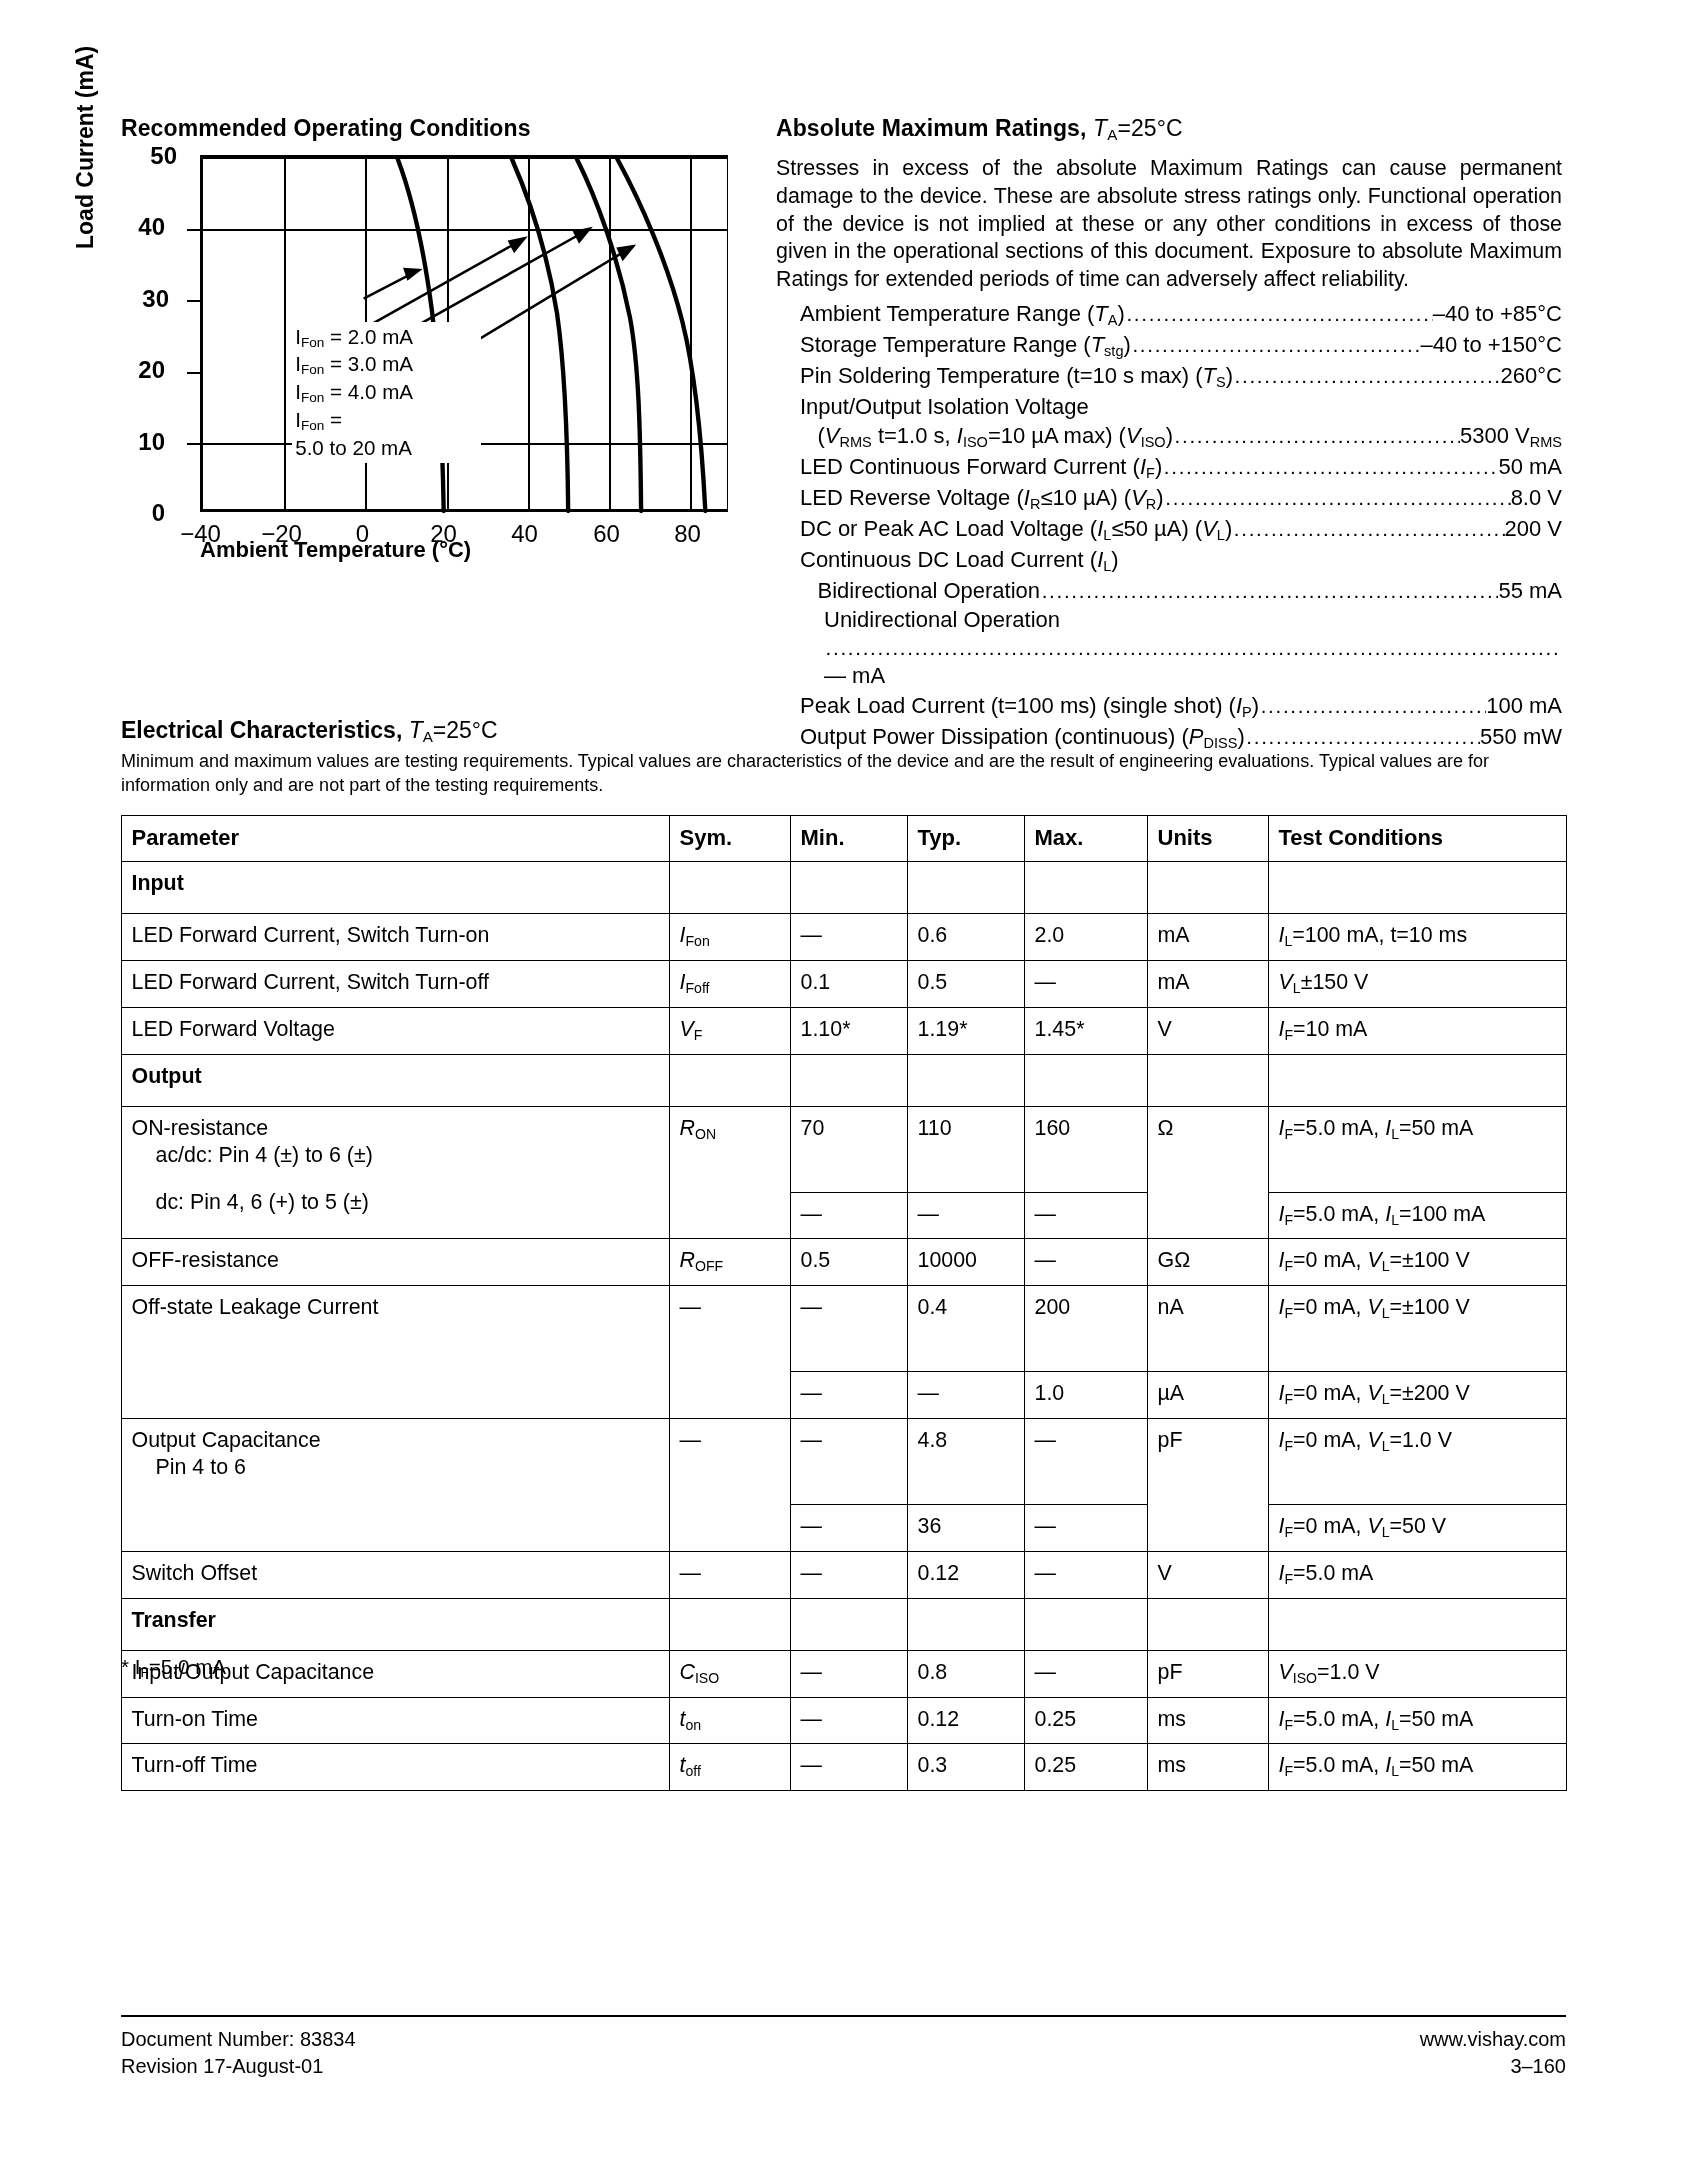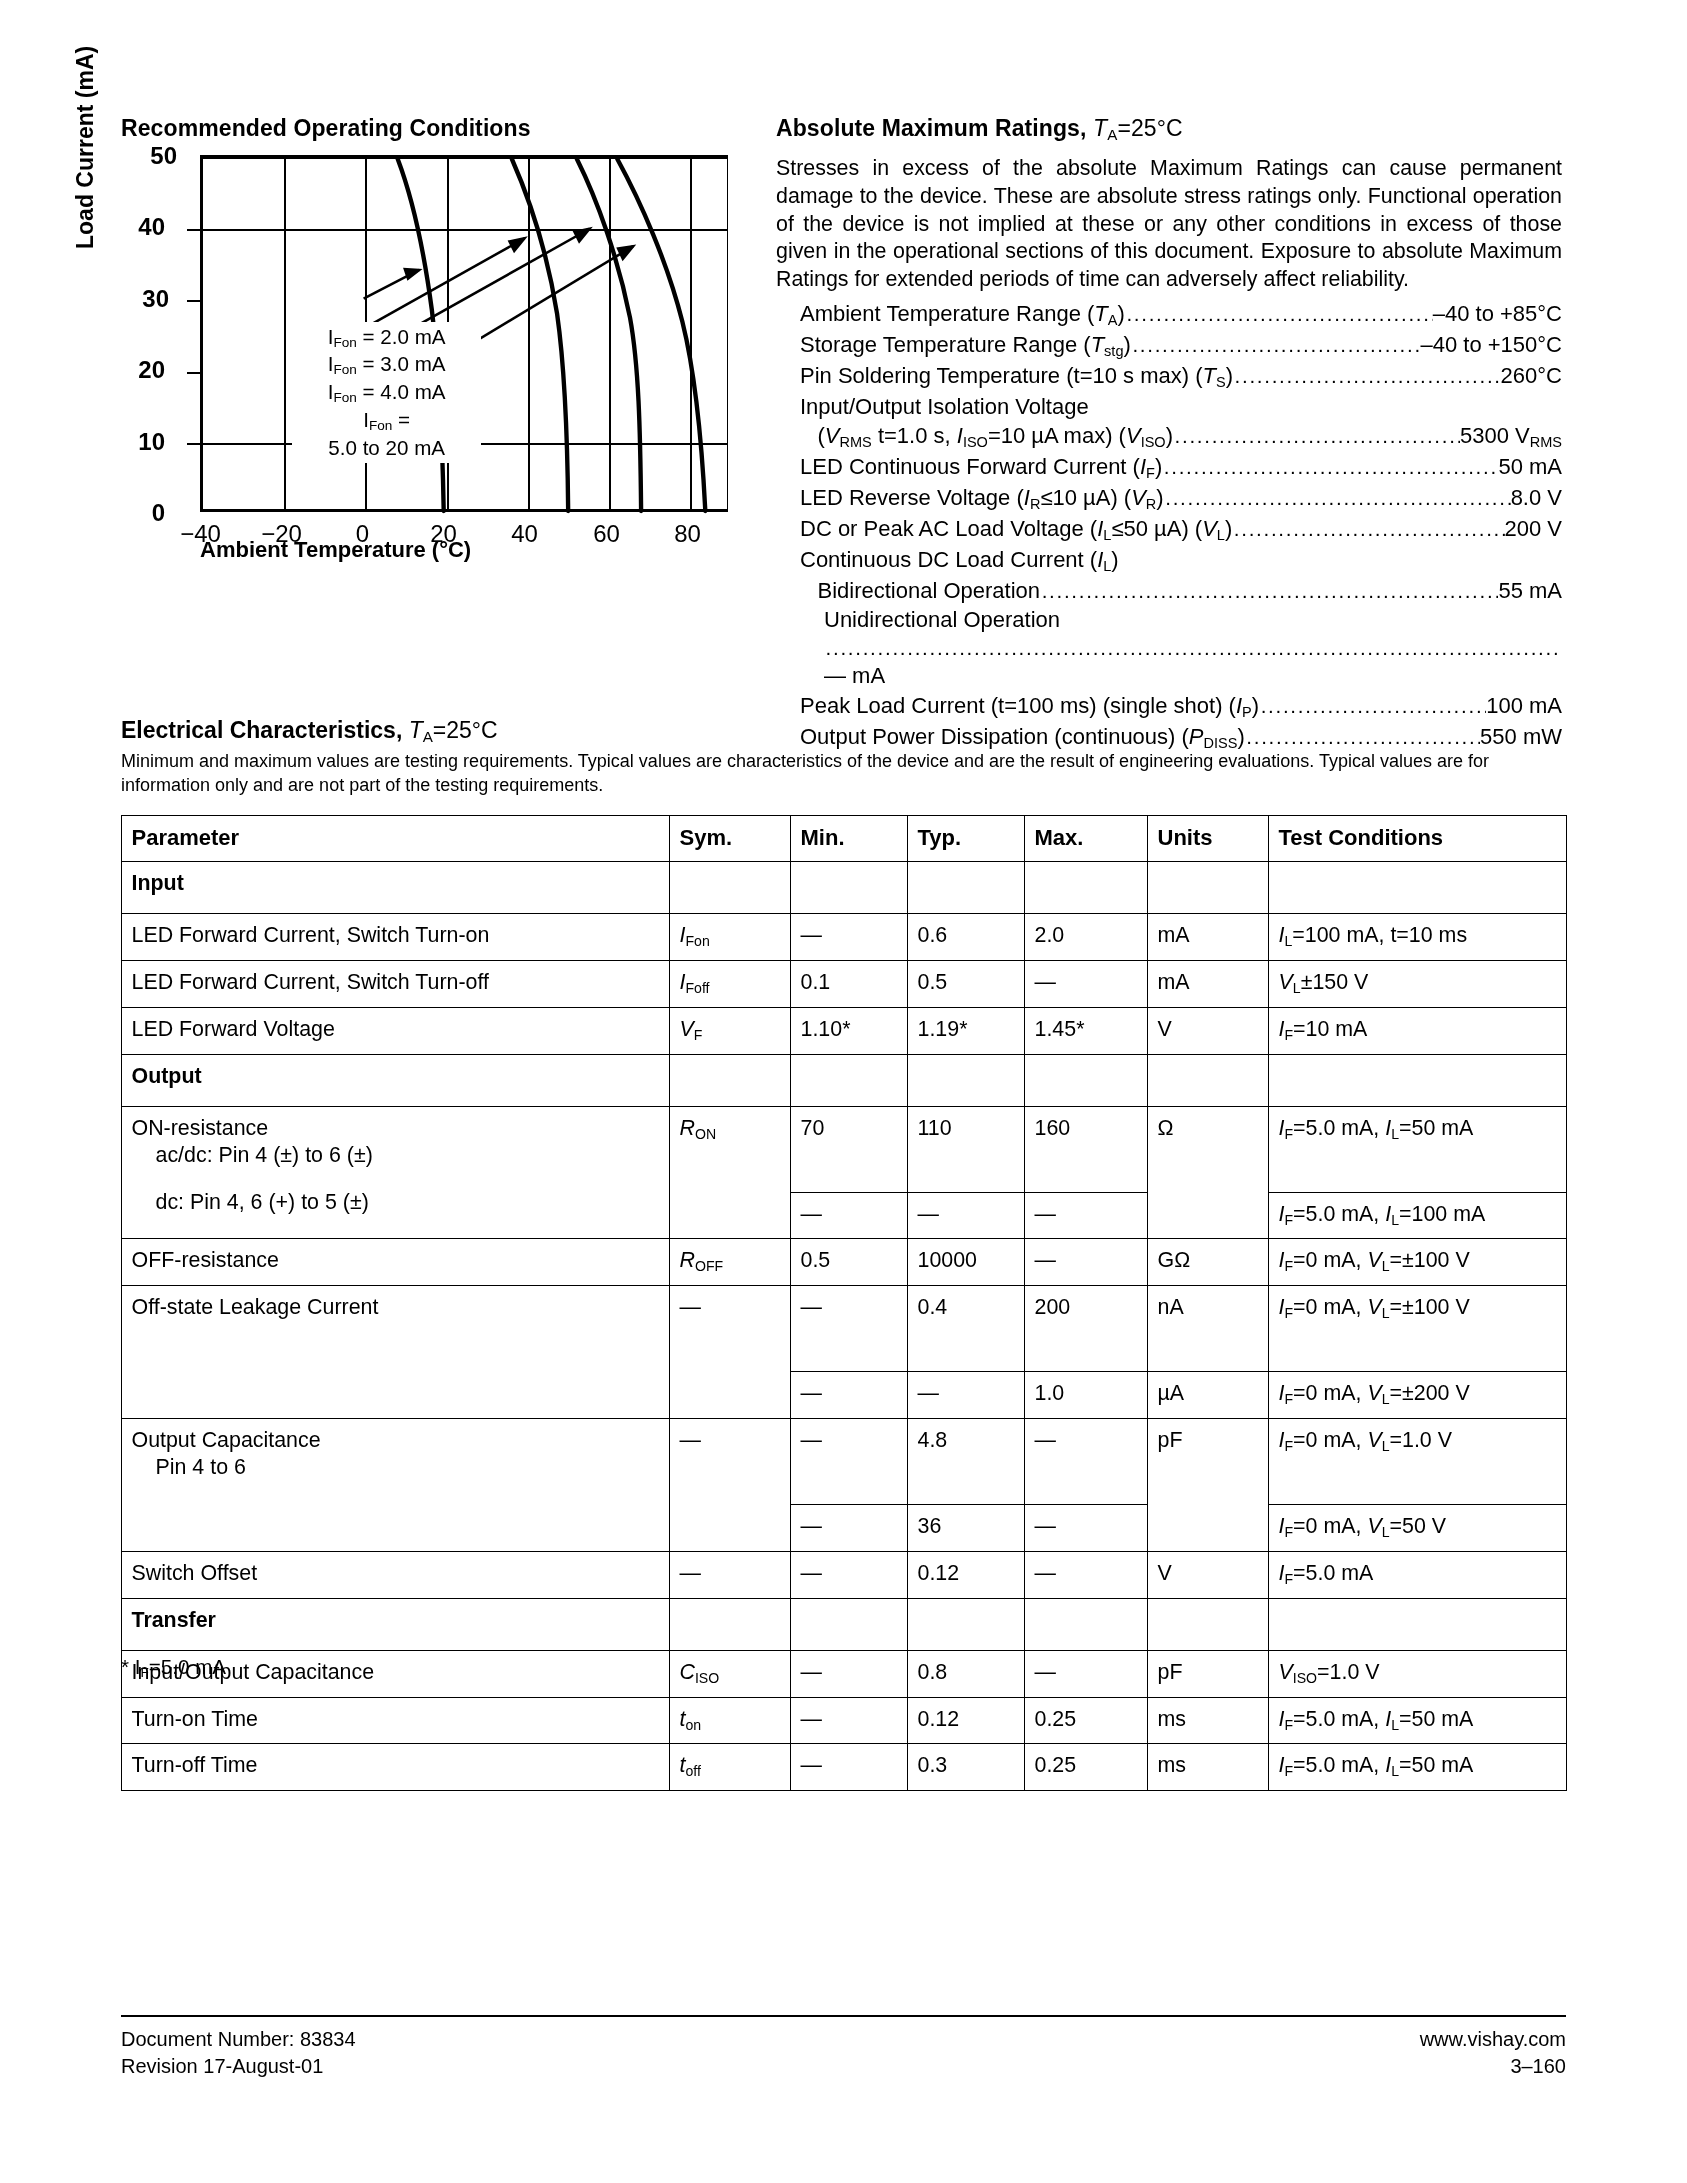--- a/index.html
+++ b/index.html
@@ -44,21 +44,20 @@
     font-size:23px;font-weight:bold;white-space:nowrap;
   }
   #xaxis-title{
     position:absolute;left:79px;top:382px;width:528px;
     font-size:22px;font-weight:bold;
   }
   #legend-box{
     position:absolute;left:89px;top:163px;width:183px;
     font-size:20.6px;line-height:1.28;background:#fff;
     padding:1.6px 3.2px;
-    text-align:center;
   }
   #legend-box div{white-space:nowrap;}
 
   
   #amr-block{position:absolute;left:776px;top:155px;width:786px;}
   #amr-intro{
     font-size:21.4px;line-height:1.30;text-align:justify;
     margin-bottom:4.8px;
   }
   .amr-row{

